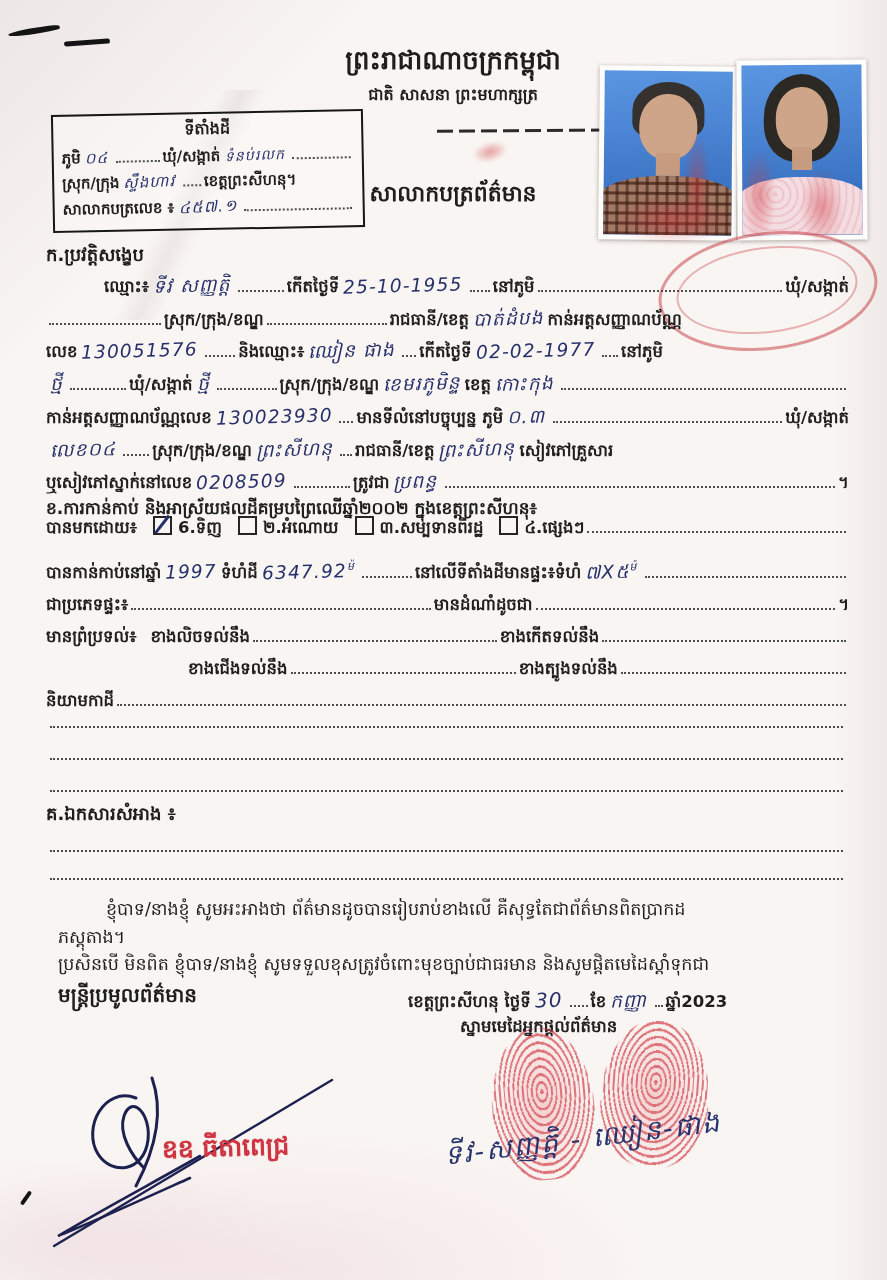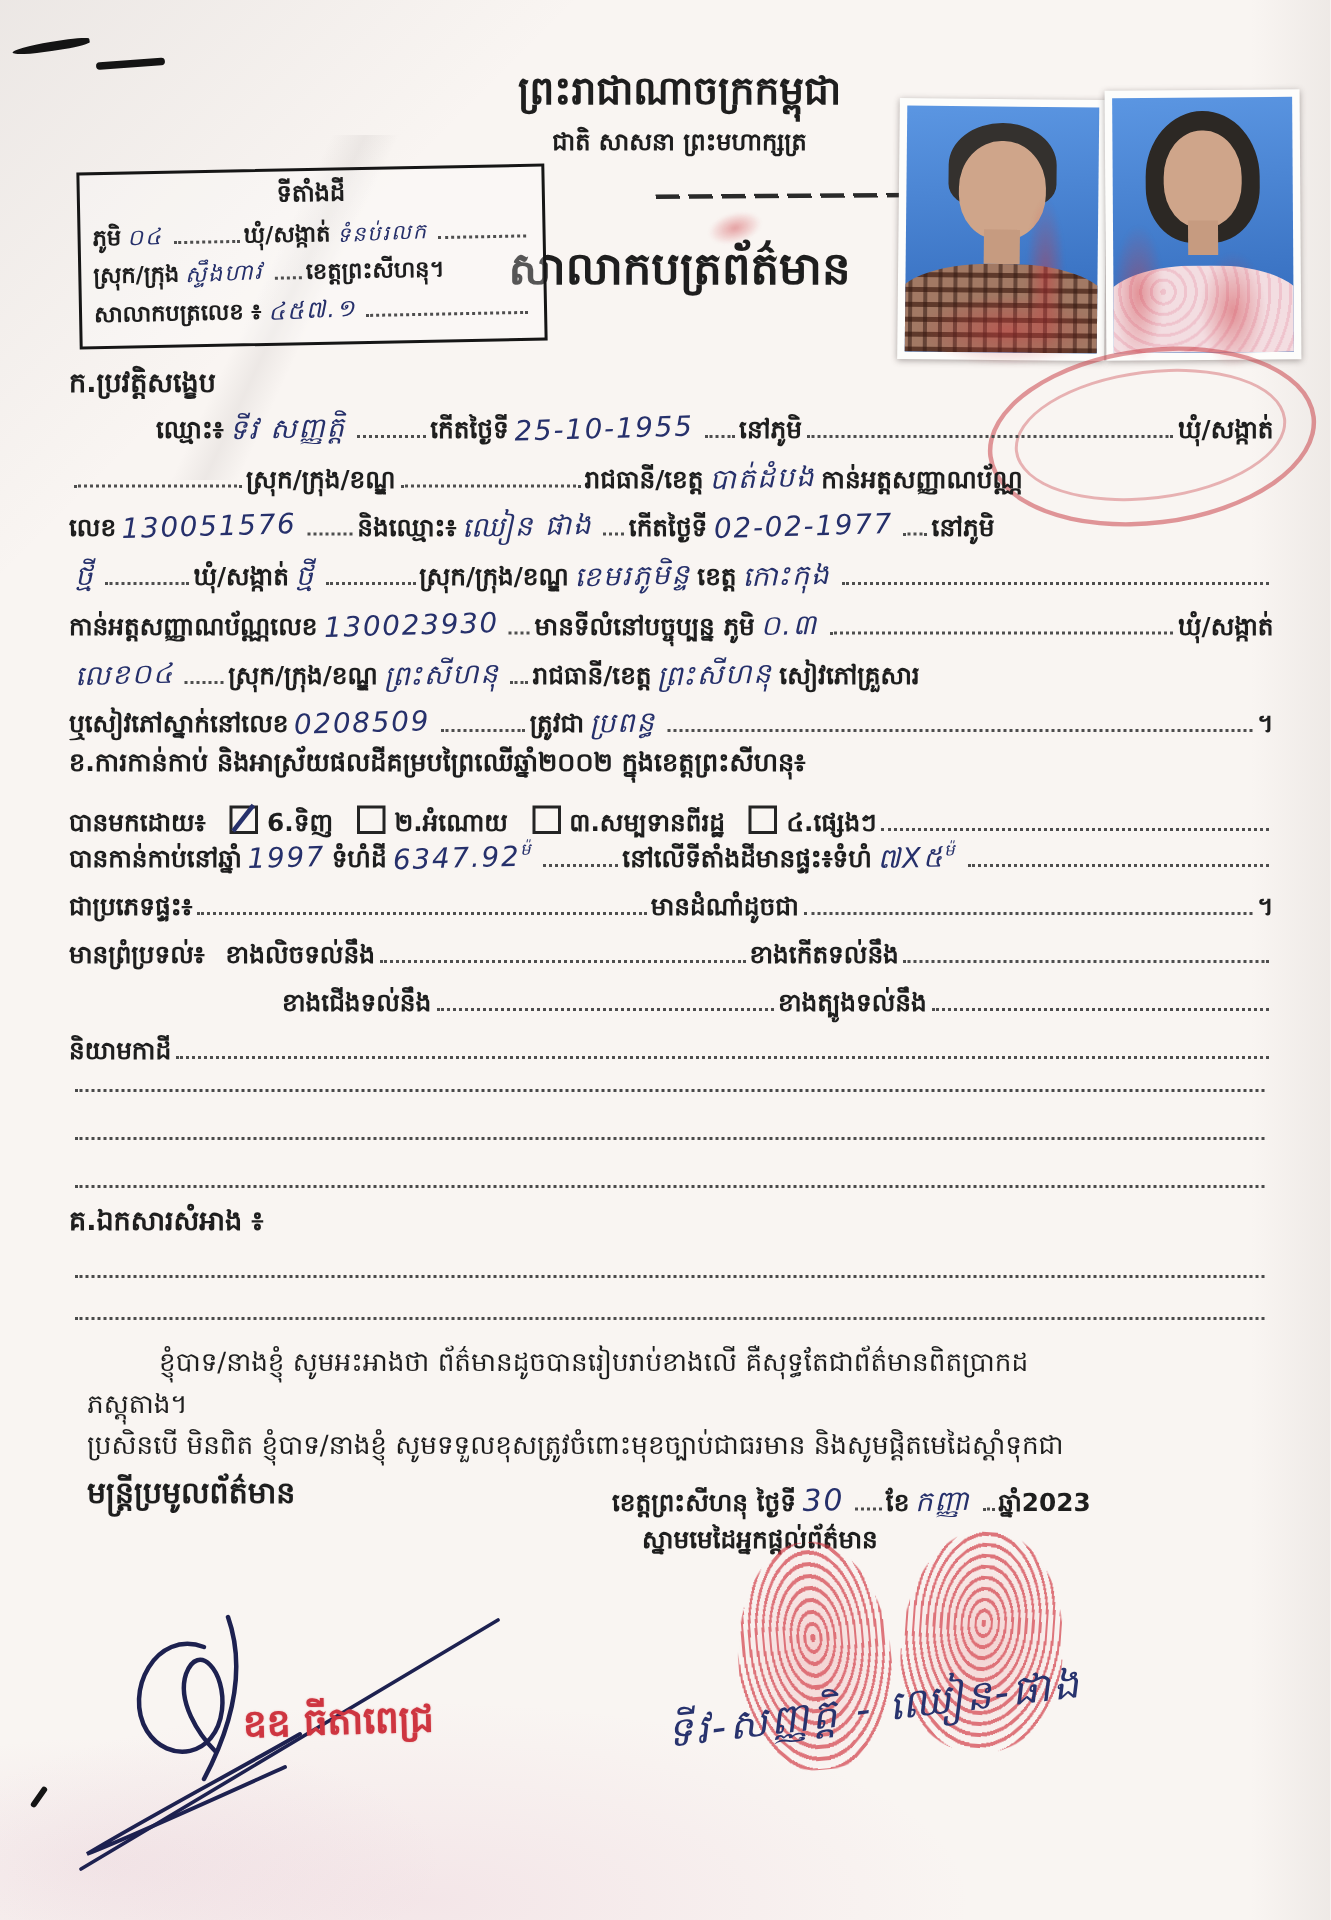--- a/index.html
+++ b/index.html
@@ -79,21 +79,21 @@
 
 <div class="hdr" style="top:44px;font-size:26px">
   <span>ព្រះរាជាណាចក្រកម្ពុជា</span>
 </div>
 <div class="hdr" style="top:84px;font-size:16px">
   <span>ជាតិ សាសនា ព្រះមហាក្សត្រ</span>
 </div>
 <div class="artifact" style="left:437px;top:129px;width:205px;background:repeating-linear-gradient(90deg,#2a2a2a 0 16px,rgba(0,0,0,0) 16px 22px);transform:rotate(-.4deg)"></div>
 <div class="artifact" style="left:640px;top:127px;width:215px;height:2px;background:repeating-linear-gradient(90deg,rgba(90,90,90,.5) 0 10px,rgba(0,0,0,0) 10px 16px)"></div>
 <div class="redblot" style="left:472px;top:142px;width:36px;height:20px;transform:rotate(-15deg)"></div>
-<div class="hdr" style="top:160px;font-size:30px">
+<div class="hdr" style="top:180px;font-size:22px">
   <span>សាលាកបត្រព័ត៌មាន</span>
 </div>
 
 <div class="locbox">
   <div class="bt">ទីតាំងដី</div>
   <div class="lrow">
     <span>ភូមិ</span>
     <span class="hw" style="font-size:15px">០៤</span>
     <span class="dots" style="flex:0 0 44px"></span>
     <span>ឃុំ/សង្កាត់</span>
@@ -216,21 +216,21 @@
   <span>ត្រូវជា</span>
   <span class="hw">ប្រពន្ធ</span>
   <span class="dots"></span>
   <span>។</span>
 </div>
 
 <div class="row h1k" style="top:497px;font-size:17px">
   <span>ខ.ការកាន់កាប់ និងអាស្រ័យផលដីគម្របព្រៃឈើឆ្នាំ២០០២ ក្នុងខេត្តព្រះសីហនុ៖</span>
 </div>
 
-<div class="row" style="top:535px">
+<div class="row" style="top:514px">
   <span>បានមកដោយ៖</span>
   <span class="cb checked"></span>
   <span>6.ទិញ</span>
   <span class="cb"></span>
   <span>២.អំណោយ</span>
   <span class="cb"></span>
   <span>៣.សម្បទានពីរដ្ឋ</span>
   <span class="cb"></span>
   <span>៤.ផ្សេងៗ</span>
   <span class="dots"></span>
@@ -293,21 +293,21 @@
 
 <div class="row" style="top:988px;left:408px;right:90px;font-weight:700">
   <span>ខេត្តព្រះសីហនុ ថ្ងៃទី</span>
   <span class="hw" style="font-size:20px">30</span>
   <span class="dots" style="flex:0 0 18px"></span>
   <span>ខែ</span>
   <span class="hw">កញ្ញា</span>
   <span class="dots" style="flex:0 0 8px"></span>
   <span>ឆ្នាំ2023</span>
 </div>
-<div class="row" style="top:1016px;left:428px;font-weight:700">
+<div class="row" style="top:1016px;left:460px;font-weight:700">
   <span>ស្នាមមេដៃអ្នកផ្តល់ព័ត៌មាន</span>
 </div>
 <div class="row" style="top:982px;left:58px;font-size:20px">
   <span>មន្ត្រីប្រមូលព័ត៌មាន</span>
 </div>
 
 <svg class="sig" style="left:40px;top:1064px" width="320" height="196" viewBox="0 0 320 196">
   <g fill="none" stroke="#1d2150" stroke-width="3" stroke-linecap="round">
     <path d="M96,34 C64,22 42,64 58,90 C72,112 104,108 108,76 C111,50 92,30 84,52 C78,70 92,92 104,104"></path>
     <path d="M112,14 C124,48 116,84 96,122"></path>

